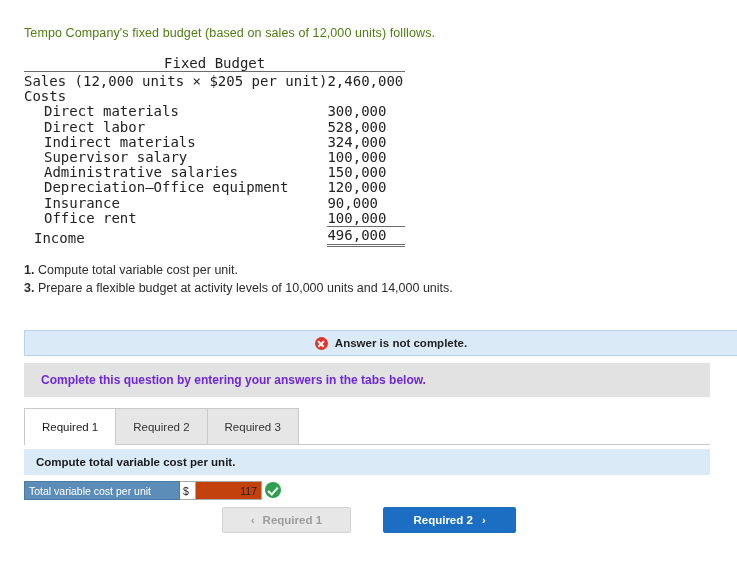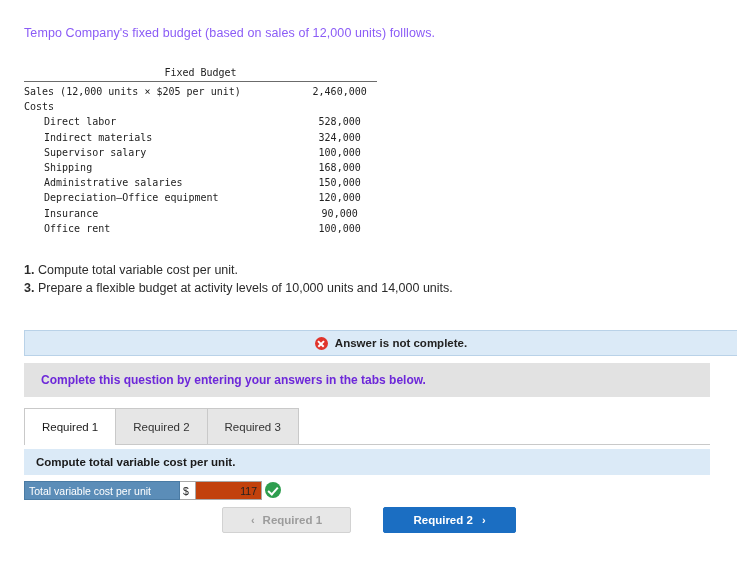--- a/index.html
+++ b/index.html
@@ -10,37 +10,37 @@
     font-family: "Liberation Sans", sans-serif;
     color: #1a1a1a;
     overflow: hidden;
   }
   .page { position: relative; width: 737px; height: 566px; }
 
   .intro {
     position: absolute;
     left: 24px; top: 26px;
     font-size: 12.5px;
-    color: #8b5cf6;
+    color: #4d7c0f;
     letter-spacing: .1px;
   }
 
   
   .budget {
     position: absolute;
-    left: 24px; top: 66px;
+    left: 24px; top: 56px;
     width: 353px;
     font-family: "DejaVu Sans Mono", monospace;
-    font-size: 10px;
+    font-size: 14px;
     color: #222;
     border-collapse: collapse;
   }
   .budget td { padding: 0; line-height: 15.2px; vertical-align: bottom; }
   .budget .lbl { white-space: pre; }
-  .budget .amt { text-align: center; white-space: pre; padding-right: 2px; }
+  .budget .amt { text-align: left; white-space: pre; padding-right: 2px; }
   .budget tr.title td {
     text-align: center;
     border-bottom: 1px solid #6b6b6b;
     padding-bottom: 1px;
     line-height: 14px;
   }
   .budget tr.topline td { padding-top: 2px; }
   .budget tr.income td.amt { border-top: 1px solid #6b6b6b; }
   .budget tr.income td { padding-top: 1px; }
   .budget tr.last td.amt {
@@ -235,50 +235,54 @@
       </tr>
       <tr class="topline">
         <td class="lbl">Sales (12,000 units × $205 per unit)</td>
         <td class="amt">2,460,000</td>
       </tr>
       <tr>
         <td class="lbl">Costs</td>
         <td class="amt"></td>
       </tr>
       <tr>
+        <td class="lbl indent2">Direct materials</td>
+        <td class="amt">300,000</td>
+      </tr>
+      <tr>
         <td class="lbl indent2">Direct labor</td>
         <td class="amt">528,000</td>
       </tr>
       <tr>
         <td class="lbl indent2">Indirect materials</td>
         <td class="amt">324,000</td>
       </tr>
       <tr>
         <td class="lbl indent2">Supervisor salary</td>
         <td class="amt">100,000</td>
       </tr>
       <tr>
-        <td class="lbl indent2">Shipping</td>
-        <td class="amt">168,000</td>
-      </tr>
-      <tr>
         <td class="lbl indent2">Administrative salaries</td>
         <td class="amt">150,000</td>
       </tr>
       <tr>
         <td class="lbl indent2">Depreciation—Office equipment</td>
         <td class="amt">120,000</td>
       </tr>
       <tr>
         <td class="lbl indent2">Insurance</td>
         <td class="amt">90,000</td>
       </tr>
       <tr>
         <td class="lbl indent2">Office rent</td>
         <td class="amt">100,000</td>
+      </tr>
+      <tr class="income last">
+        <td class="lbl indent1">Income</td>
+        <td class="amt">496,000</td>
       </tr>
     </tbody>
   </table>
 
   <div class="reqs">
     <div>
       <b>1.</b>
       <span>Compute total variable cost per unit.</span>
     </div>
     <div>

